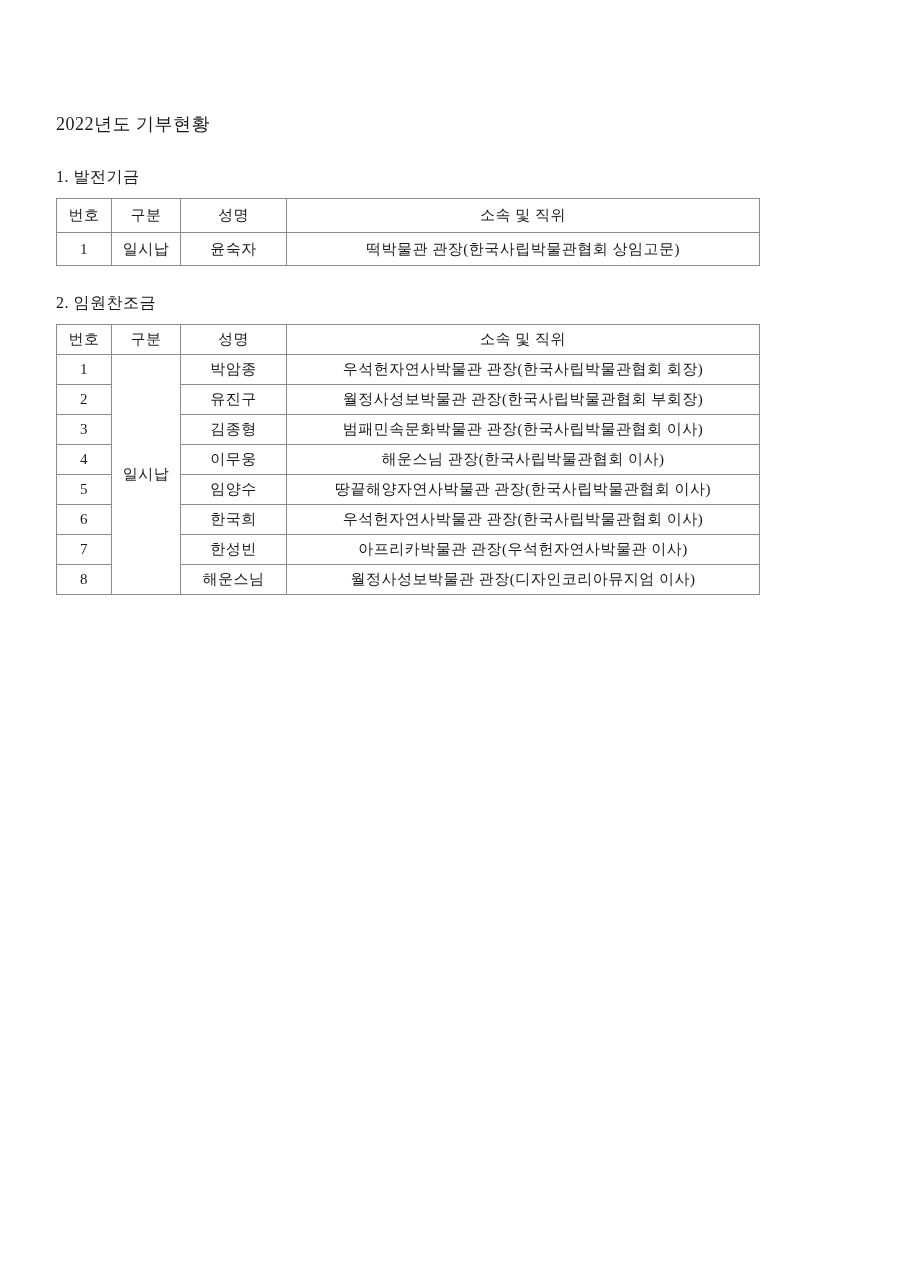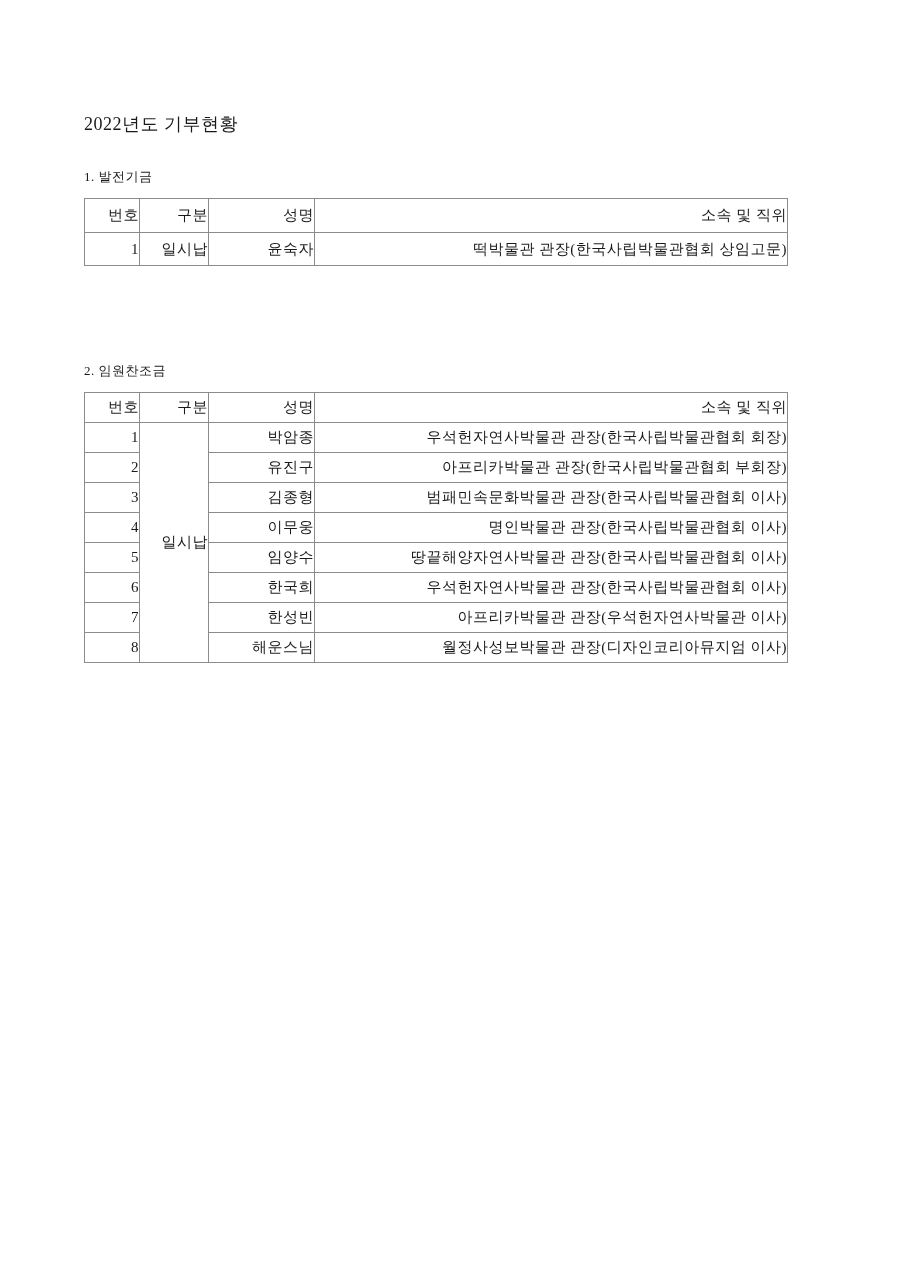--- a/index.html
+++ b/index.html
@@ -11,54 +11,54 @@
     width: 900px;
     height: 1273px;
     font-family: "Liberation Serif", "DejaVu Serif", serif;
     color: #1a1a1a;
     -webkit-font-smoothing: antialiased;
   }
   .page {
     box-sizing: border-box;
     width: 765px;
     height: 1273px;
-    padding: 113px 80px 0 84px;
+    padding: 113px 80px 0 56px;
   }
   .doc-title {
     font-size: 18px;
     font-weight: normal;
     letter-spacing: 0.5px;
     margin: 0;
     line-height: 22px;
   }
   .section {
     margin: 0;
   }
   .section-heading {
-    font-size: 13px;
+    font-size: 16px;
     font-weight: normal;
     letter-spacing: 0.5px;
     margin: 0;
     line-height: 19px;
   }
   .section-1 .section-heading { margin-top: 32px; }
-  .section-2 .section-heading { margin-top: 95px; }
+  .section-2 .section-heading { margin-top: 27px; }
   table.donation-table {
     border-collapse: collapse;
     table-layout: fixed;
     width: 703px;
     margin-top: 12px;
     font-size: 15px;
     letter-spacing: 0.5px;
   }
   table.donation-table th,
   table.donation-table td {
     border: 1px solid #8c8c8c;
     font-weight: normal;
-    text-align: right;
+    text-align: center;
     vertical-align: middle;
     padding: 0;
     overflow: hidden;
     white-space: nowrap;
   }
   .col-no   { width: 55px;  }
   .col-cat  { width: 69px;  }
   .col-name { width: 106px; }
   .col-pos  { width: 473px; }
   .t1 th { height: 33px; }
@@ -126,31 +126,31 @@
       <tbody>
         <tr>
           <td class="c-no">1</td>
           <td class="c-cat" rowspan="8">일시납</td>
           <td class="c-name">박암종</td>
           <td class="c-pos">우석헌자연사박물관 관장(한국사립박물관협회 회장)</td>
         </tr>
         <tr>
           <td class="c-no">2</td>
           <td class="c-name">유진구</td>
-          <td class="c-pos">아프리카박물관 관장(한국사립박물관협회 부회장)</td>
+          <td class="c-pos">월정사성보박물관 관장(한국사립박물관협회 부회장)</td>
         </tr>
         <tr>
           <td class="c-no">3</td>
           <td class="c-name">김종형</td>
           <td class="c-pos">범패민속문화박물관 관장(한국사립박물관협회 이사)</td>
         </tr>
         <tr>
           <td class="c-no">4</td>
           <td class="c-name">이무웅</td>
-          <td class="c-pos">명인박물관 관장(한국사립박물관협회 이사)</td>
+          <td class="c-pos">해운스님 관장(한국사립박물관협회 이사)</td>
         </tr>
         <tr>
           <td class="c-no">5</td>
           <td class="c-name">임양수</td>
           <td class="c-pos">땅끝해양자연사박물관 관장(한국사립박물관협회 이사)</td>
         </tr>
         <tr>
           <td class="c-no">6</td>
           <td class="c-name">한국희</td>
           <td class="c-pos">우석헌자연사박물관 관장(한국사립박물관협회 이사)</td>

